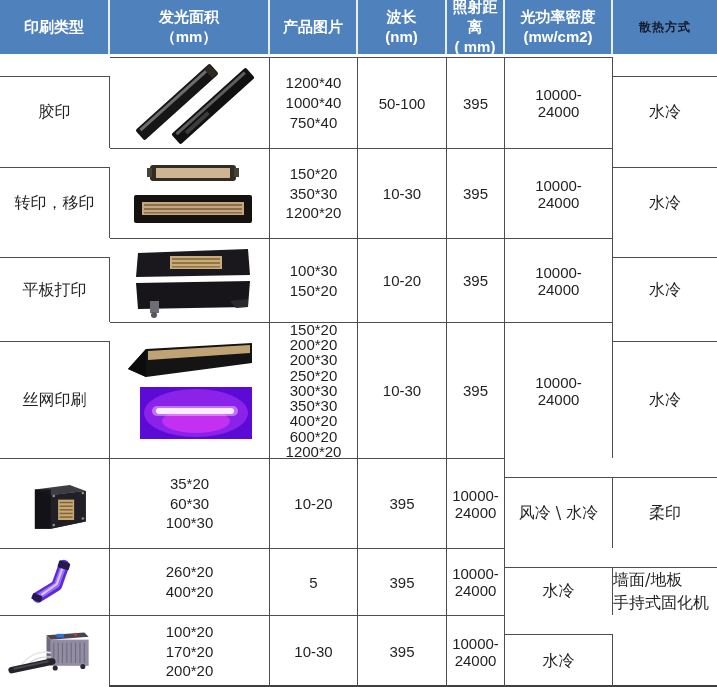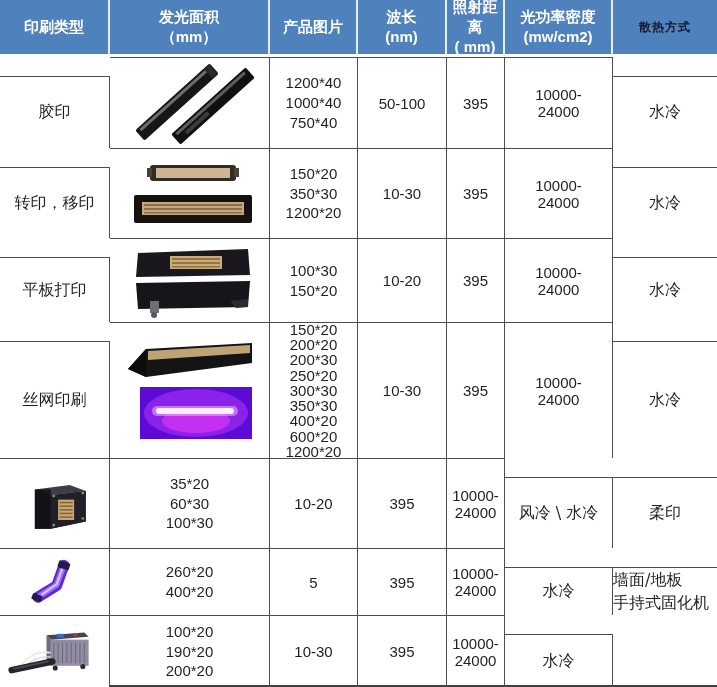--- a/index.html
+++ b/index.html
@@ -240,21 +240,21 @@
         </g>
         <circle cx="76" cy="55" r="3.5" fill="#2c2a31"></circle>
         <circle cx="114" cy="53" r="3.5" fill="#2c2a31"></circle>
         <path d="M70,34 C50,30 38,40 30,50" stroke="#e8e8ea" stroke-width="2.2" fill="none"></path>
         <path d="M70,40 C52,38 42,46 34,54" stroke="#d7d7db" stroke-width="2" fill="none"></path>
         <path d="M16,58 L72,46" stroke="#26242a" stroke-width="9" stroke-linecap="round"></path>
         <path d="M20,56 L66,46" stroke="#4b4852" stroke-width="2.5" stroke-linecap="round"></path>
       </svg>
     </div>
     <div class="cell c-area">100*20
-190*20
+170*20
 200*20</div>
     <div class="cell c-dist">10-30</div>
     <div class="cell c-wave">395</div>
     <div class="cell c-power"><span>10000-24000</span></div>
     <div class="cell c-cool">水冷</div>
 
   </div>
 </div>
 
 </body></html>

